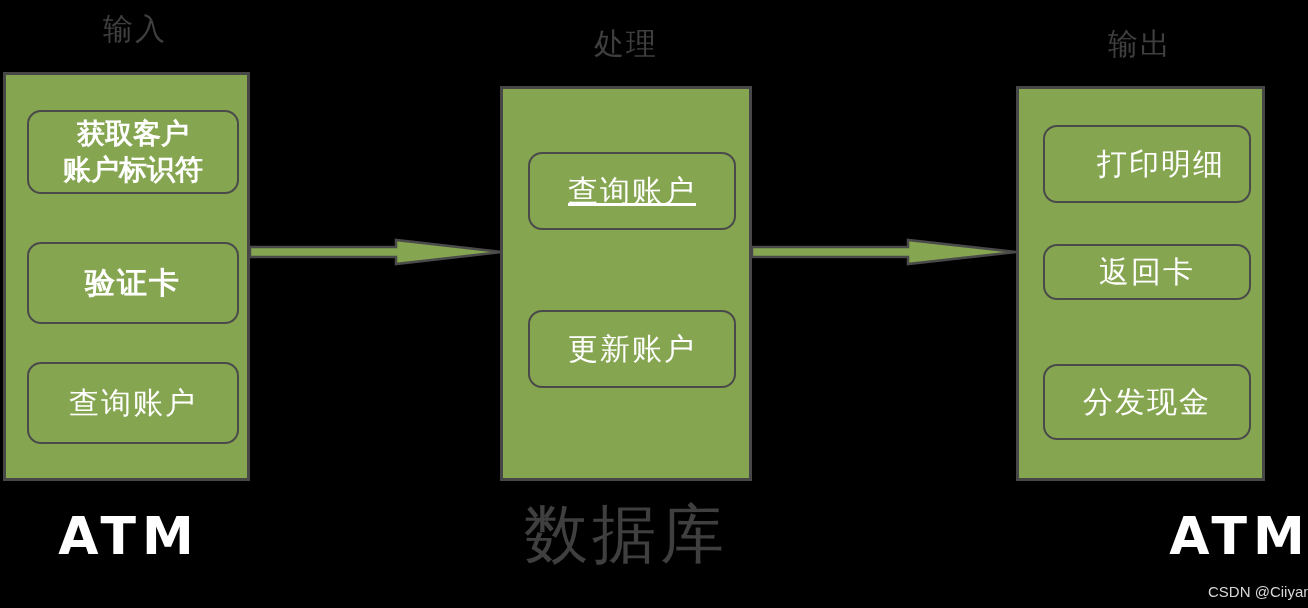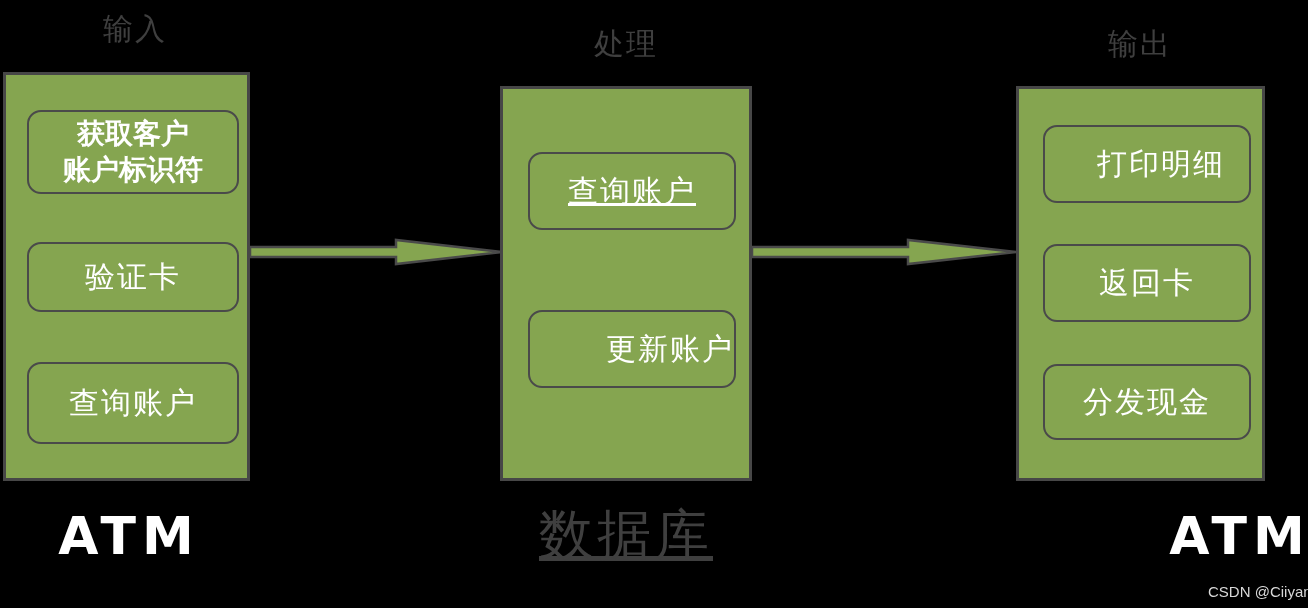--- a/index.html
+++ b/index.html
@@ -76,24 +76,23 @@
   .caption-atm {
     color: #ffffff;
     font-size: 52px;
     line-height: 56px;
     letter-spacing: 6px;
   }
   .caption-db {
     color: #3f3f3f;
     font-family: "Liberation Serif", "DejaVu Serif", serif;
     font-weight: normal;
-    font-size: 54px;
+    font-size: 64px;
     line-height: 58px;
     letter-spacing: 4px;
-    text-decoration: underline;
   }
 
   
   .arrow {
     position: absolute;
   }
 
   
   .watermark {
     position: absolute;
@@ -111,21 +110,21 @@
 
   <div class="section-label" style="left:55px; top:12px; width:160px;">输入</div>
 
   <div class="panel" style="left:3px; top:72px; width:247px; height:409px;"></div>
 
   <div class="step bold" style="left:27px; top:110px; width:212px; height:84px;">
     <span style="white-space:pre-line;">获取客户
 账户标识符</span>
   </div>
 
-  <div class="step" style="left:27px; top:242px; width:212px; height:70px;">
+  <div class="step" style="left:27px; top:242px; width:212px; height:82px;font-weight:bold;">
     <span style="white-space:pre-line;">验证卡</span>
   </div>
 
   <div class="step" style="left:27px; top:362px; width:212px; height:82px;">
     <span style="white-space:pre-line;">查询账户</span>
   </div>
 
   <div class="caption caption-atm" style="left:24px; top:508px; width:210px;">ATM</div>
 
   <svg class="arrow" style="left:250px; top:236px;" width="254" height="32" viewBox="0 0 254 32">
@@ -133,39 +132,39 @@
   </svg>
 
   <div class="section-label" style="left:546px; top:27px; width:160px;">处理</div>
 
   <div class="panel" style="left:500px; top:86px; width:252px; height:395px;"></div>
 
   <div class="step" style="left:528px; top:152px; width:208px; height:78px;text-decoration:underline;">
     <span style="white-space:pre-line;">查询账户</span>
   </div>
 
-  <div class="step" style="left:528px; top:310px; width:208px; height:78px;justify-content:flex-end;">
+  <div class="step" style="left:528px; top:310px; width:208px; height:78px;">
     <span style="white-space:pre-line;">更新账户</span>
   </div>
 
   <div class="caption caption-db" style="left:516px; top:506px; width:220px;">数据库</div>
 
   <svg class="arrow" style="left:752px; top:236px;" width="266" height="32" viewBox="0 0 266 32">
     <polygon points="0,11 156,11 156,4 264,16 156,28 156,21 0,21" fill="#85a550" stroke="#4a4a4a" stroke-width="2.5" stroke-linejoin="miter"></polygon>
   </svg>
 
   <div class="section-label" style="left:1060px; top:27px; width:160px;">输出</div>
 
   <div class="panel" style="left:1016px; top:86px; width:249px; height:395px;"></div>
 
   <div class="step" style="left:1043px; top:125px; width:208px; height:78px;padding-left:28px;">
     <span style="white-space:pre-line;">打印明细</span>
   </div>
 
-  <div class="step" style="left:1043px; top:244px; width:208px; height:78px;">
+  <div class="step" style="left:1043px; top:244px; width:208px; height:56px;">
     <span style="white-space:pre-line;">返回卡</span>
   </div>
 
   <div class="step" style="left:1043px; top:364px; width:208px; height:76px;">
     <span style="white-space:pre-line;">分发现金</span>
   </div>
 
   <div class="caption caption-atm" style="left:1135px; top:508px; width:210px;">ATM</div>
 
   <div class="watermark" style="left:1208px; top:583px;">CSDN @Ciiyan</div>

